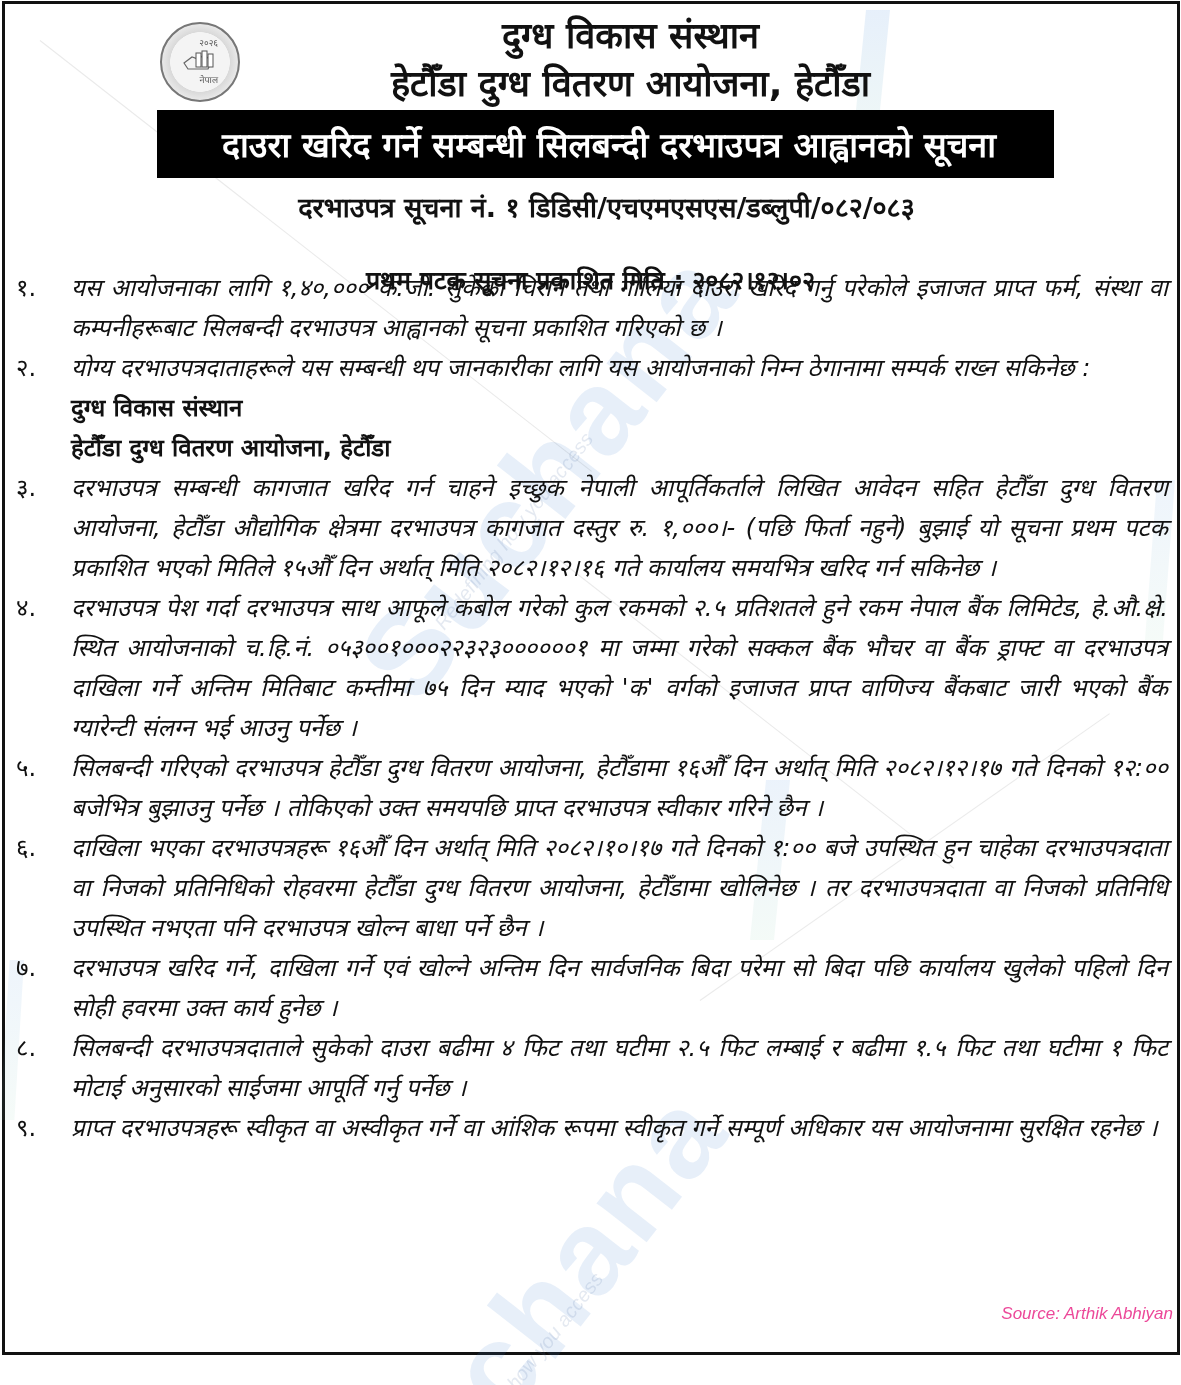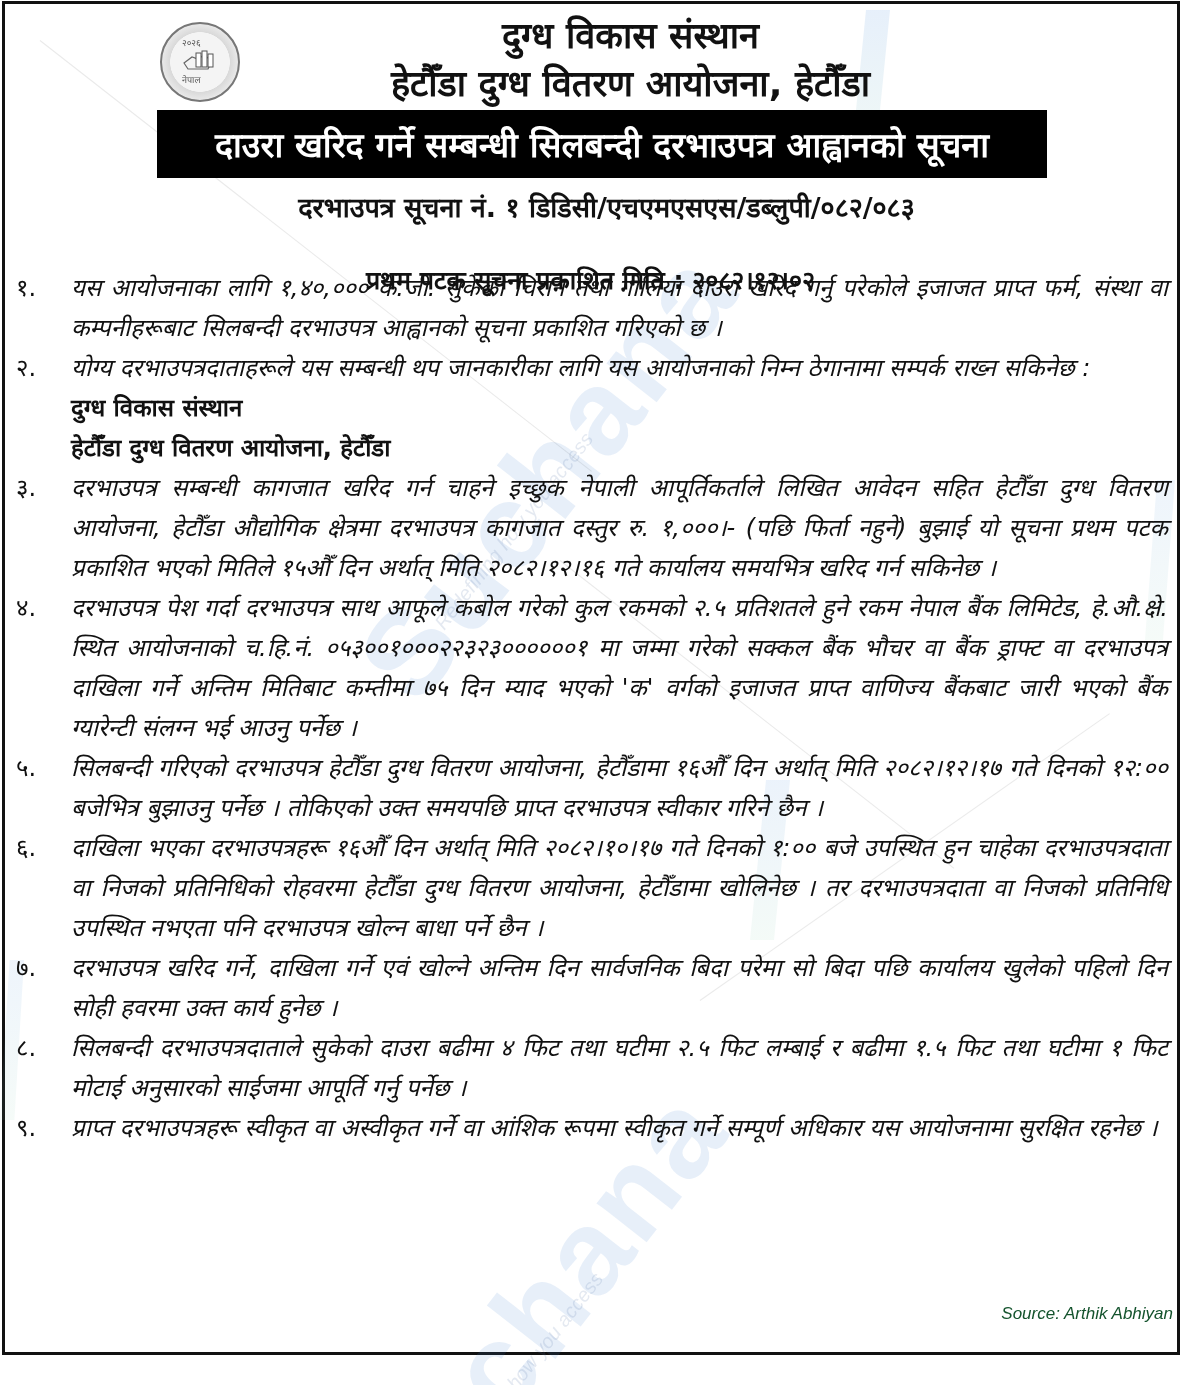--- a/index.html
+++ b/index.html
@@ -74,21 +74,21 @@
       border: 2px solid #777;
       background: radial-gradient(circle, #f4f4f4 55%, #d9d9d9 56%, #e8e8e8 70%, #bbb 72%);
       display: flex;
       align-items: center;
       justify-content: center;
       z-index: 1;
     }
     .logo-inner {
       font-size: 9px;
       color: #555;
-      text-align: left;
+      text-align: right;
       line-height: 1.2;
     }
 
     .header {
       position: absolute;
       left: 0;
       width: 1181px;
       text-align: center;
       z-index: 1;
     }
@@ -113,20 +113,21 @@
       width: 890px;
       height: 68px;
       background: #000000;
       color: #ffffff;
       font-size: 34px;
       font-weight: bold;
       display: flex;
       align-items: center;
       justify-content: center;
       z-index: 1;
+      padding-left: 7px;
     }
     .ref-no {
       top: 190px;
       font-size: 27px;
       font-weight: bold;
       line-height: 36px;
       left: 16px;
     }
     .pub-date {
       top: 226px;
@@ -169,21 +170,21 @@
       font-weight: bold;
     }
 
     .source {
       position: absolute;
       right: 8px;
       top: 1304px;
       font-family: "Liberation Sans", sans-serif;
       font-style: italic;
       font-size: 17px;
-      color: #14532d;
+      color: #ec4899;
       z-index: 1;
     }
   </style>
 </head>
 <body>
 
 <div class="frame"></div>
 
 <div class="watermark" style="left:0;top:0;width:1181px;height:1385px;">
   <div class="wm-line" style="left:40px;top:40px;width:700px;transform:rotate(38deg);"></div>

